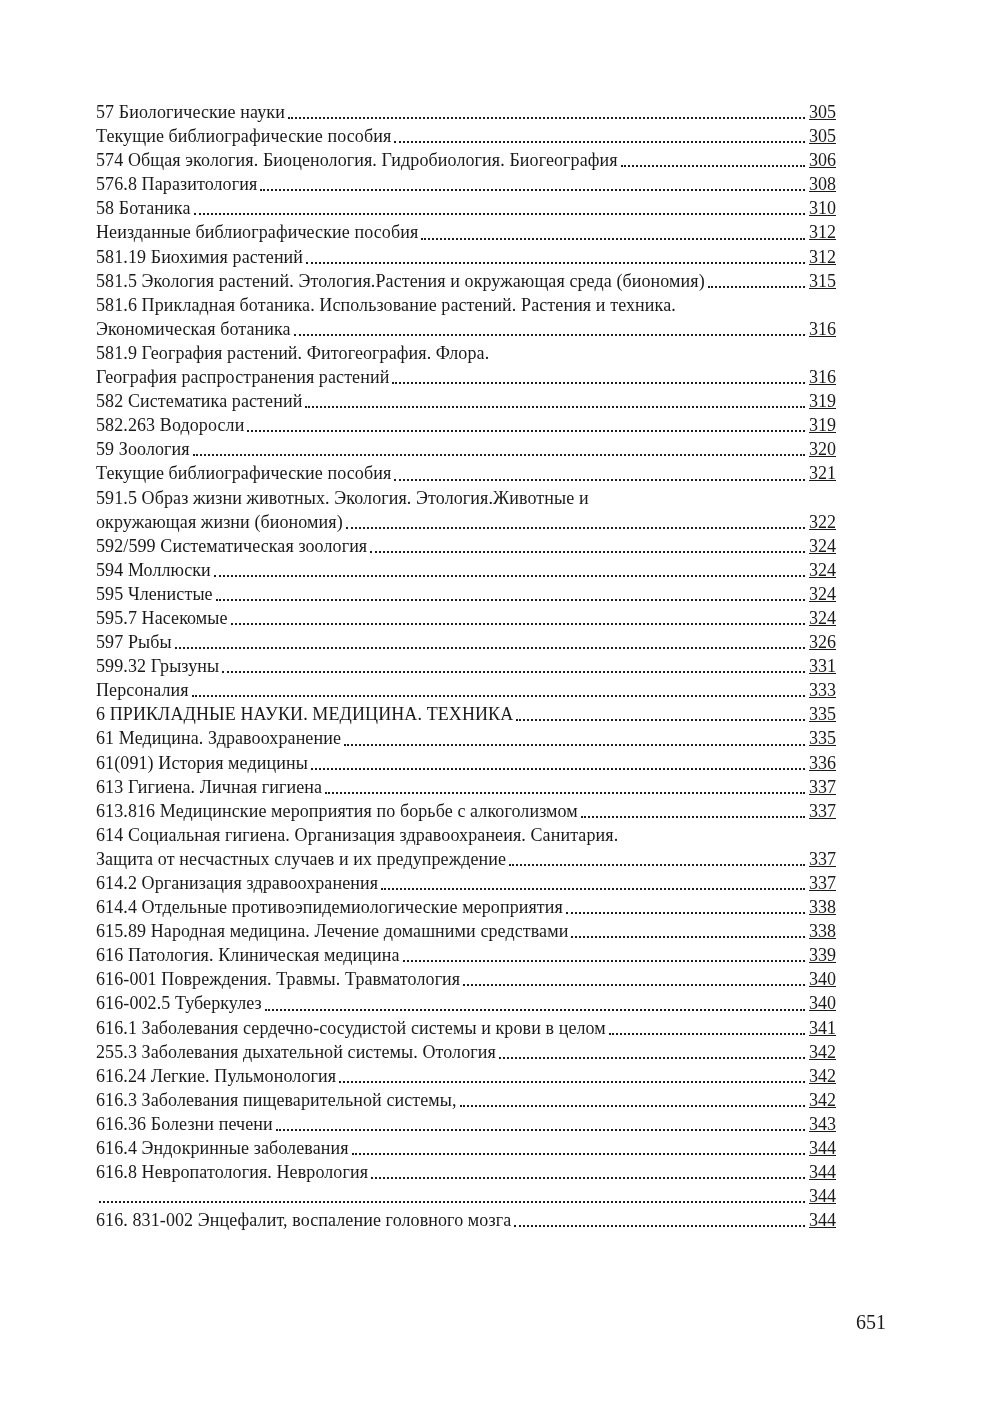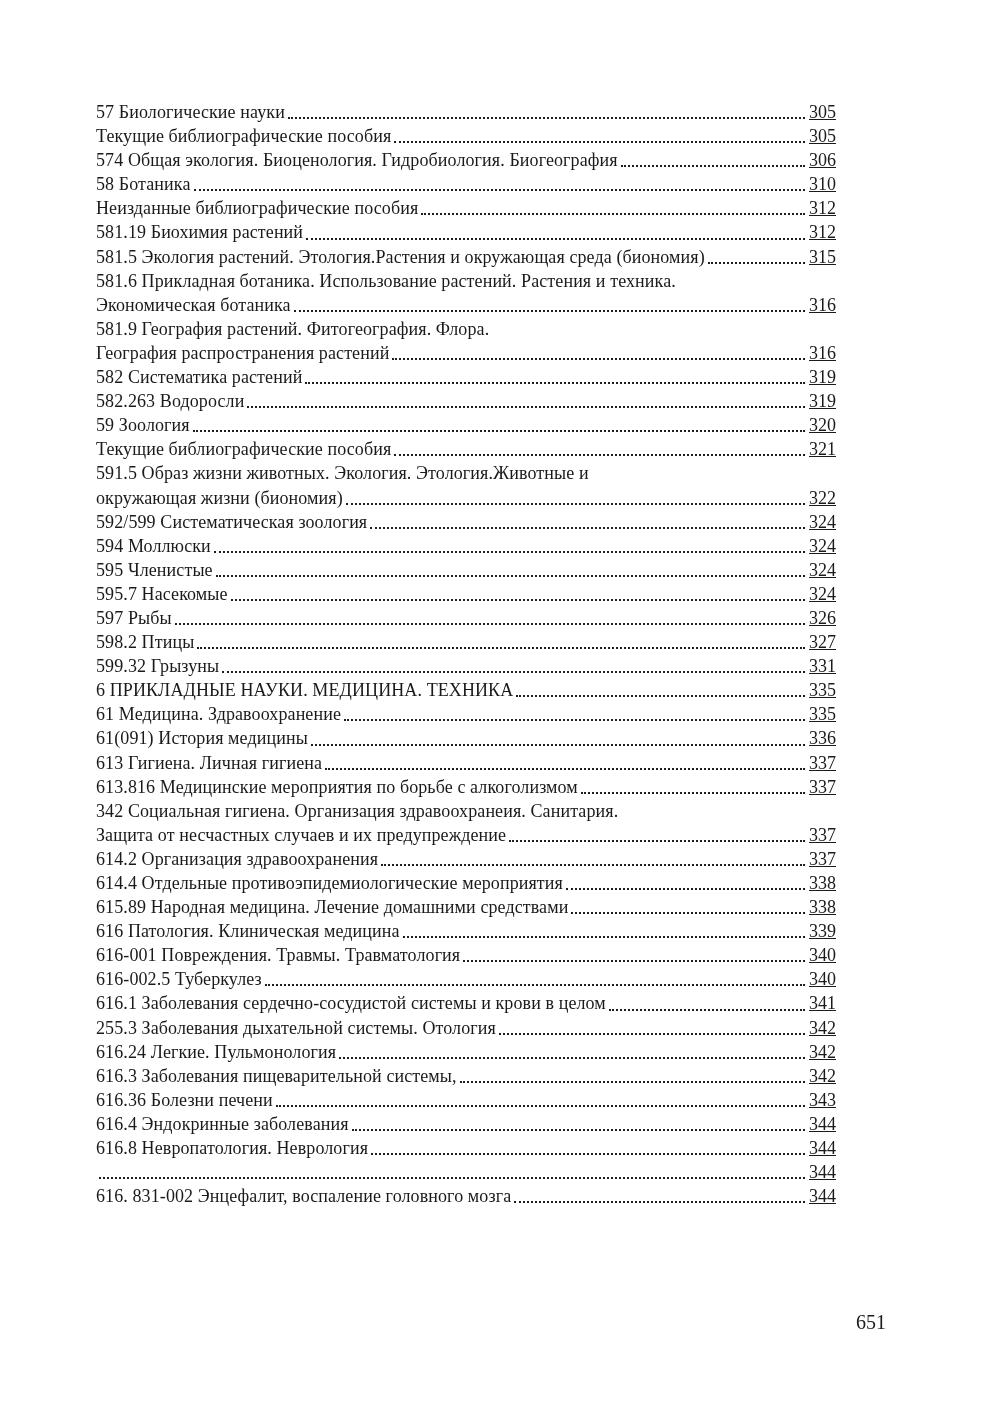--- a/index.html
+++ b/index.html
@@ -70,20 +70,25 @@
       <span class="toc-dots"></span>
       <span class="toc-page">305</span>
     </div>
 
     <div class="toc-row">
       <span class="toc-label">574 Общая экология. Биоценология. Гидробиология. Биогеография</span>
       <span class="toc-dots"></span>
       <span class="toc-page">306</span>
     </div>
 
+    <div class="toc-row">
+      <span class="toc-label">576.8 Паразитология</span>
+      <span class="toc-dots"></span>
+      <span class="toc-page">308</span>
+    </div>
 
 
     <div class="toc-row">
       <span class="toc-label">58 Ботаника</span>
       <span class="toc-dots"></span>
       <span class="toc-page">310</span>
     </div>
 
     <div class="toc-row">
       <span class="toc-label">Неизданные библиографические пособия</span>
@@ -183,33 +188,33 @@
       <span class="toc-dots"></span>
       <span class="toc-page">324</span>
     </div>
 
     <div class="toc-row">
       <span class="toc-label">597 Рыбы</span>
       <span class="toc-dots"></span>
       <span class="toc-page">326</span>
     </div>
 
-    <div class="toc-row">
-      <span class="toc-label">598.2 Птицы</span>
-      <span class="toc-dots"></span>
-      <span class="toc-page">327</span>
-    </div>
 
 
     <div class="toc-row">
       <span class="toc-label">599.32 Грызуны</span>
       <span class="toc-dots"></span>
       <span class="toc-page">331</span>
     </div>
 
+    <div class="toc-row">
+      <span class="toc-label">Персоналия</span>
+      <span class="toc-dots"></span>
+      <span class="toc-page">333</span>
+    </div>
 
     <div class="toc-row">
       <span class="toc-label">6 ПРИКЛАДНЫЕ НАУКИ. МЕДИЦИНА. ТЕХНИКА</span>
       <span class="toc-dots"></span>
       <span class="toc-page">335</span>
     </div>
 
     <div class="toc-row">
       <span class="toc-label">61 Медицина. Здравоохранение</span>
       <span class="toc-dots"></span>
@@ -228,21 +233,21 @@
       <span class="toc-page">337</span>
     </div>
 
     <div class="toc-row">
       <span class="toc-label">613.816 Медицинские мероприятия по борьбе с алкоголизмом</span>
       <span class="toc-dots"></span>
       <span class="toc-page">337</span>
     </div>
 
     <div class="toc-row no-page">
-      <span class="toc-label">342 Социальная гигиена. Организация здравоохранеия. Санитария.</span>
+      <span class="toc-label">614 Социальная гигиена. Организация здравоохранеия. Санитария.</span>
 
     </div>
 
     <div class="toc-row">
       <span class="toc-label">Защита от несчастных случаев и их предупреждение</span>
       <span class="toc-dots"></span>
       <span class="toc-page">337</span>
     </div>
 
     <div class="toc-row">

